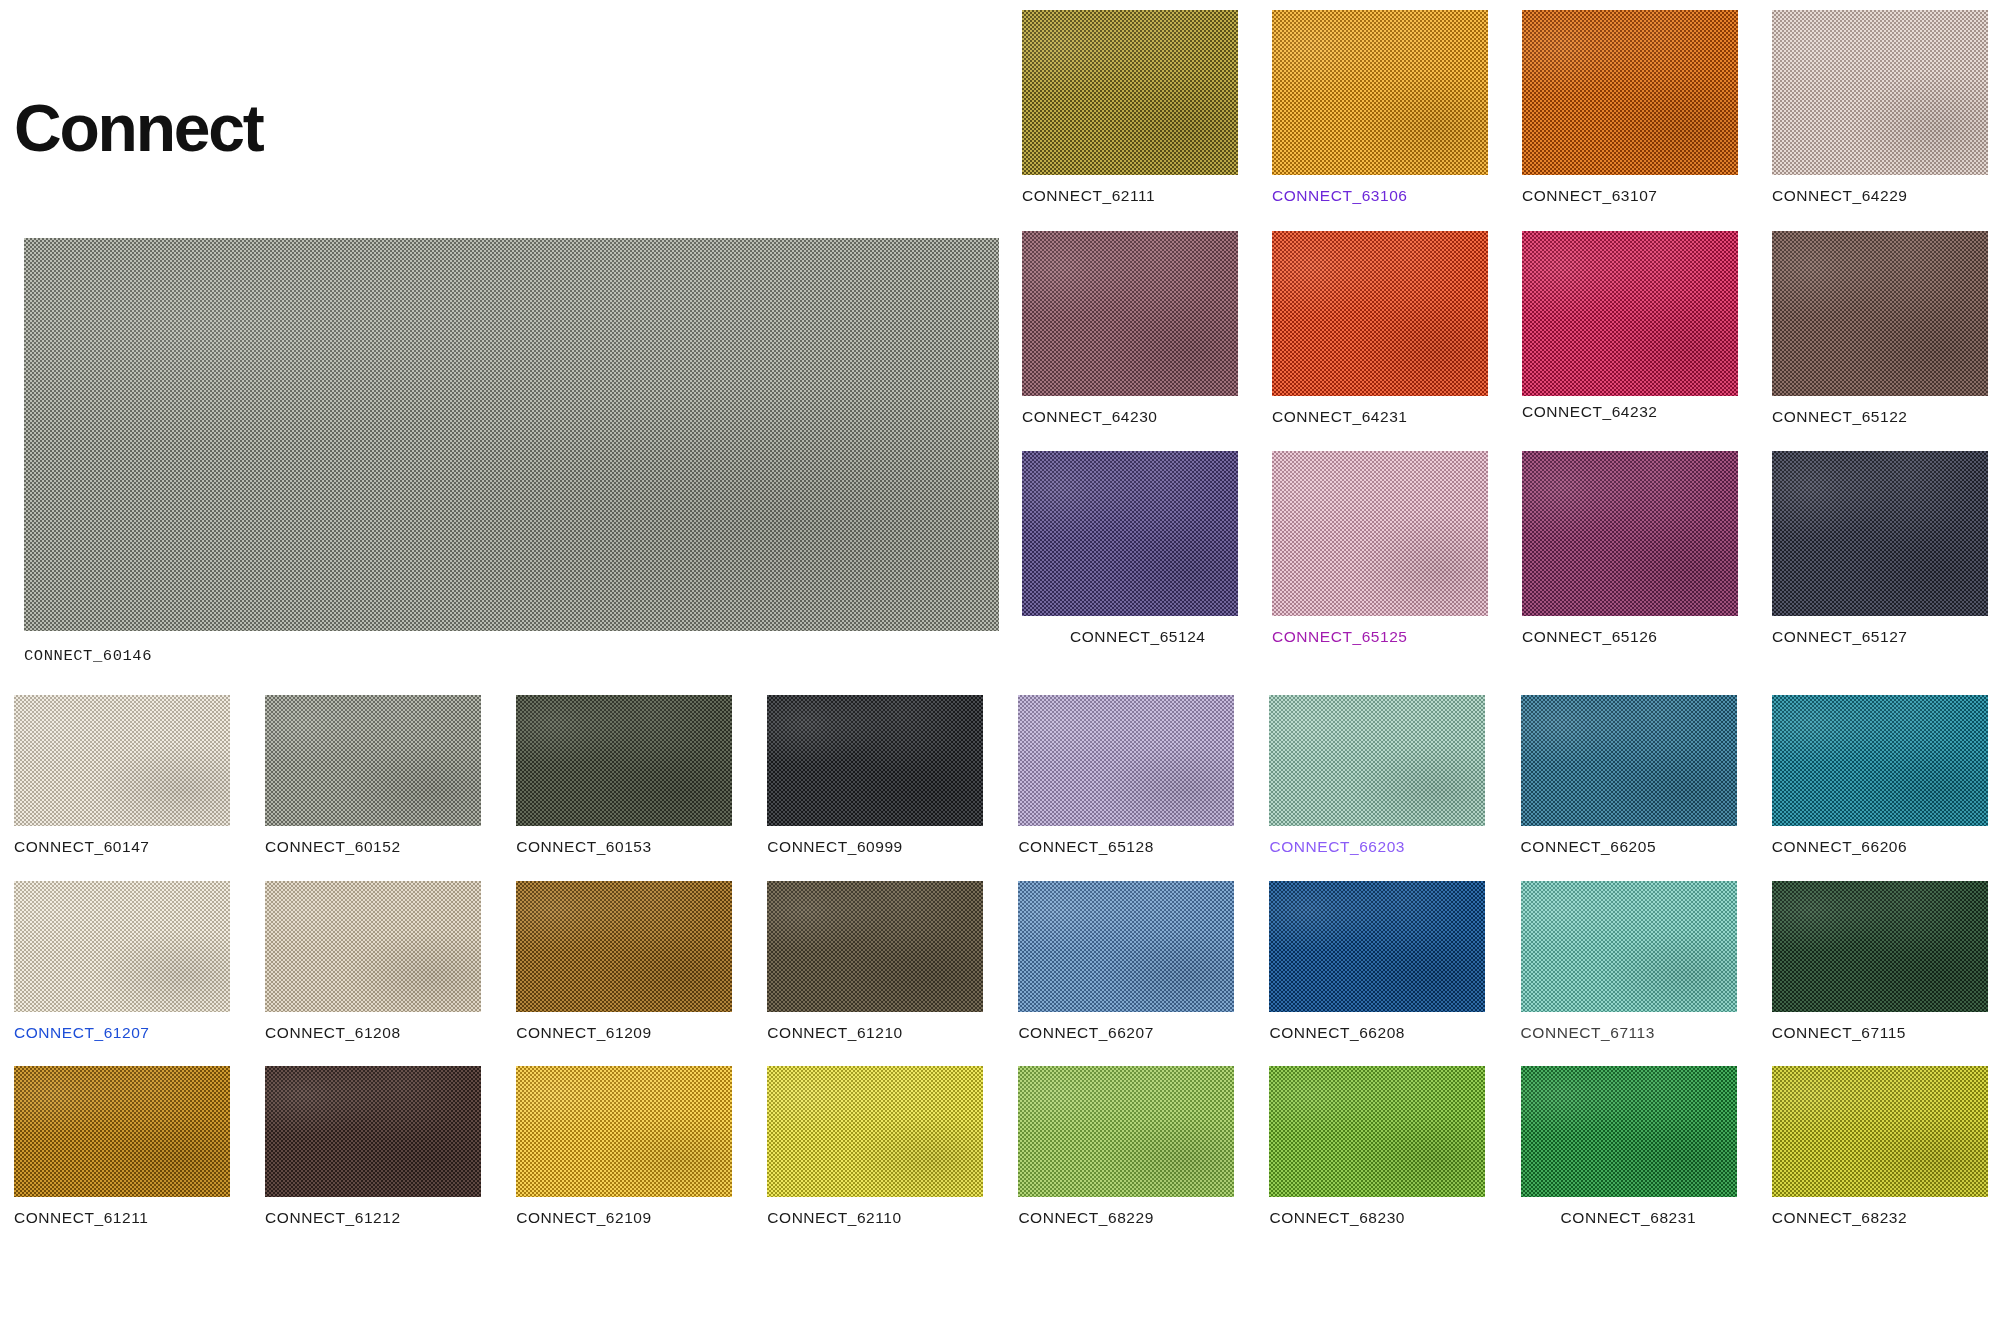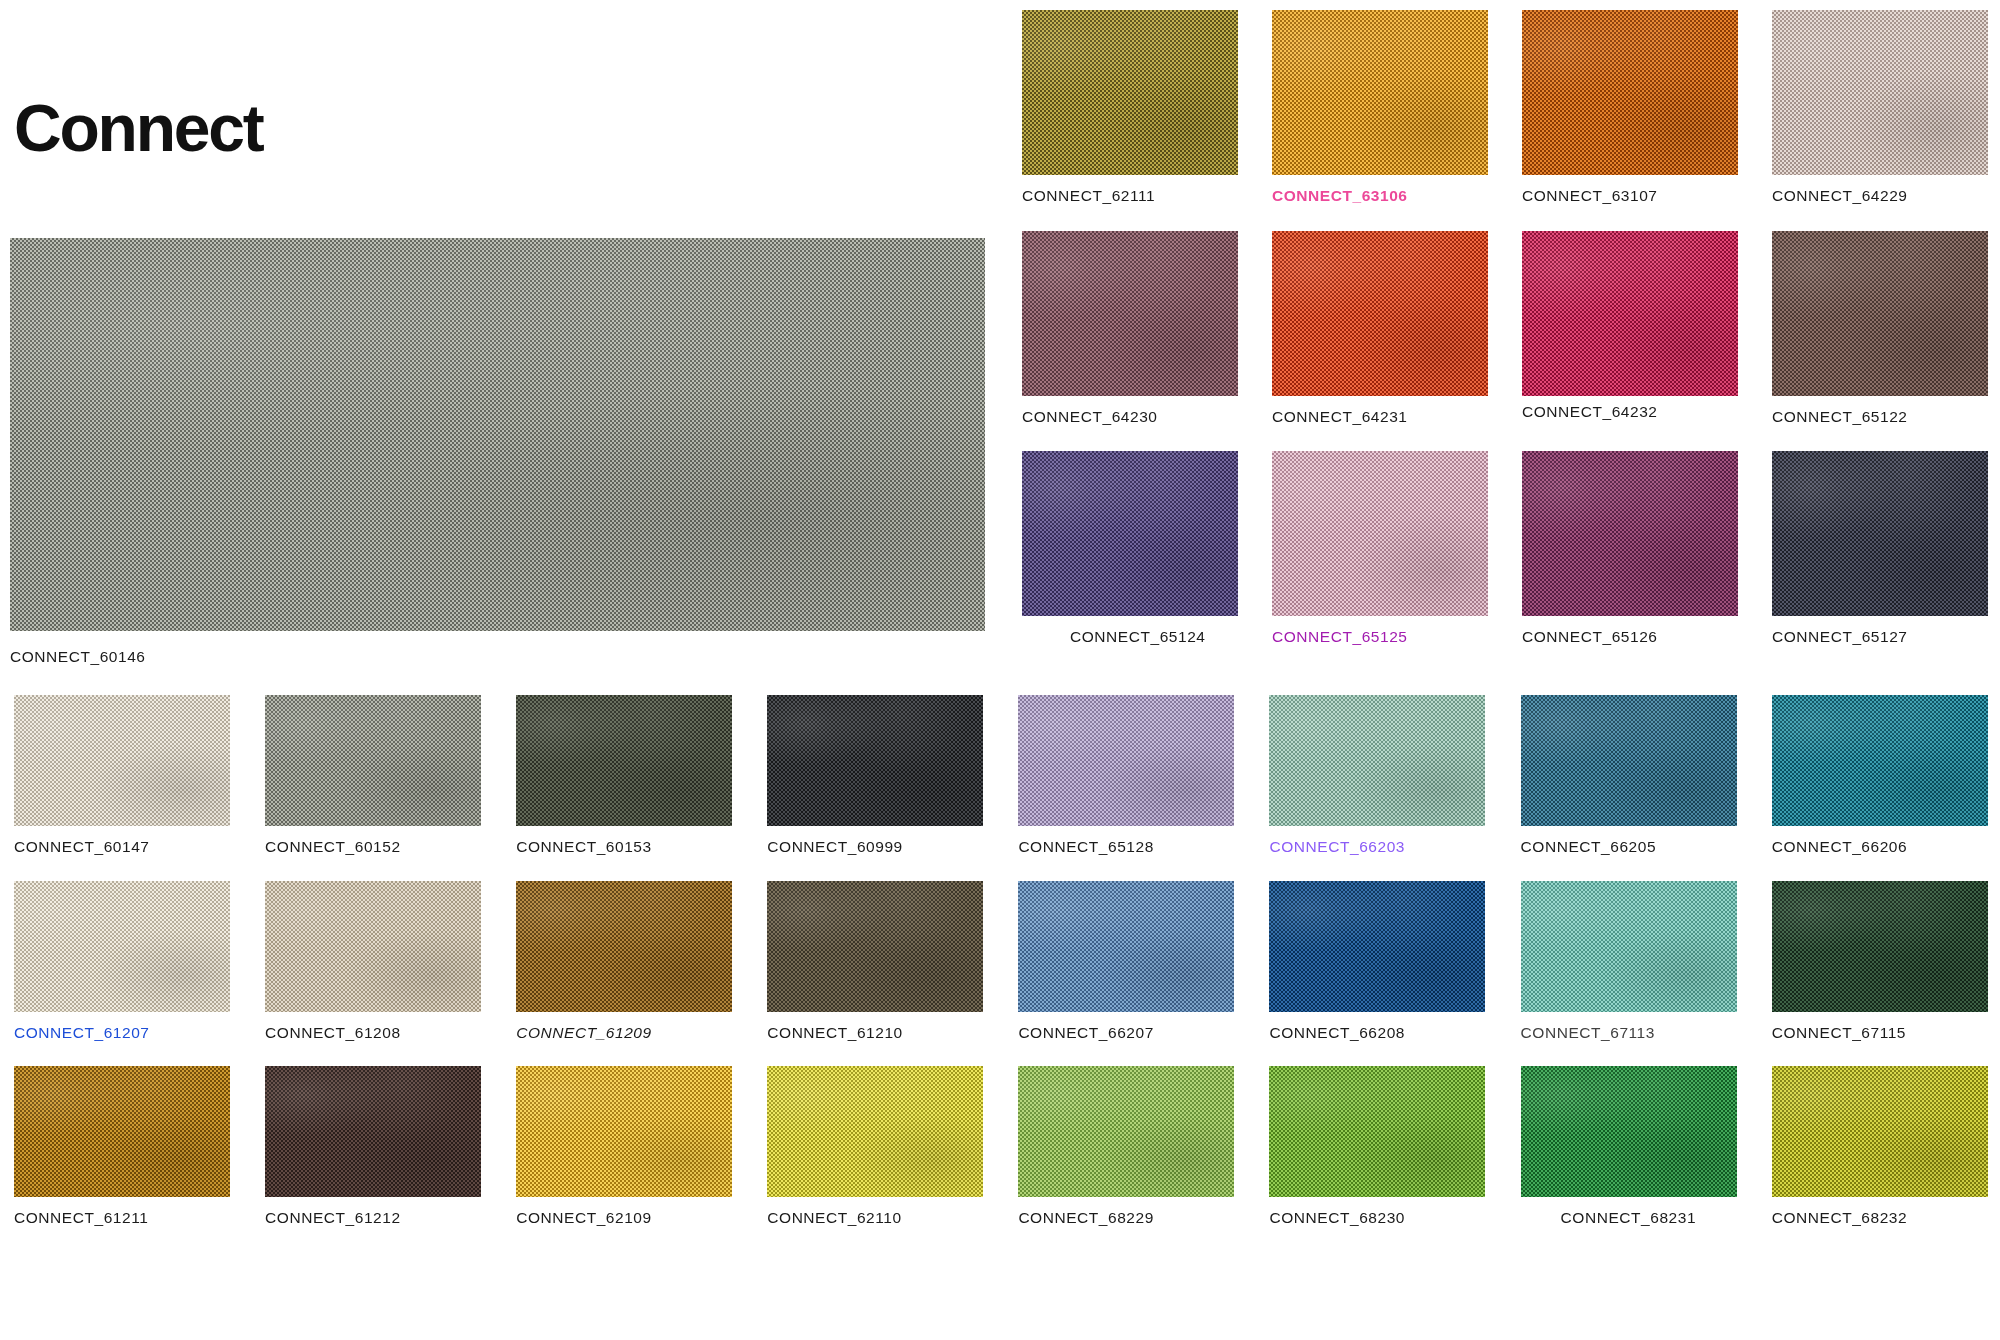--- a/index.html
+++ b/index.html
@@ -81,23 +81,24 @@
     font-size: 15.5px;
     letter-spacing: 0.55px;
     color: #1b1b1b;
     white-space: nowrap;
     line-height: 1;
   }
 
   
   #hero-block {
     position: absolute;
-    left: 10px;
+    left: 24px;
     top: 238px;
     width: 1119px;
+    font-family: Liberation Mono, monospace;
   }
   #hero-swatch {
     width: 975px;
     height: 393px;
   }
   #hero-label { margin-top: 18px; }
 
   
   #right-grid {
     position: absolute;
@@ -140,21 +141,21 @@
     <div id="hero-label" class="label">CONNECT_60146</div>
   </div>
 
   <div id="right-grid">
       <div class="cell">
         <div class="swatch cell-swatch" style="--base: #8a7a23; --lt: #c0ad4a; --dk: #5b5018;"></div>
         <div class="label" style="color: rgb(27, 27, 27);">CONNECT_62111</div>
       </div>
       <div class="cell">
         <div class="swatch cell-swatch" style="--base: #e8960f; --lt: #f7bb48; --dk: #a2680a;"></div>
-        <div class="label" style="color: #ec4899; font-weight: bold;">CONNECT_63106</div>
+        <div class="label" style="color: #6d28d9;">CONNECT_63106</div>
       </div>
       <div class="cell">
         <div class="swatch cell-swatch" style="--base: #c75708; --lt: #e6832c; --dk: #8a3a04;"></div>
         <div class="label" style="color: rgb(27, 27, 27);">CONNECT_63107</div>
       </div>
       <div class="cell">
         <div class="swatch cell-swatch" style="--base: #cbb9b0; --lt: #e6dad4; --dk: #a3918a;"></div>
         <div class="label" style="color: rgb(27, 27, 27);">CONNECT_64229</div>
       </div>
       <div class="cell">
@@ -227,21 +228,21 @@
       <div class="cell">
         <div class="swatch cell-swatch" style="--base: #ded5c2; --lt: #f1ece0; --dk: #b5ac99;"></div>
         <div class="label" style="color: #1d4ed8;">CONNECT_61207</div>
       </div>
       <div class="cell">
         <div class="swatch cell-swatch" style="--base: #cbbfab; --lt: #e4dbcb; --dk: #a49882;"></div>
         <div class="label" style="color: rgb(27, 27, 27);">CONNECT_61208</div>
       </div>
       <div class="cell">
         <div class="swatch cell-swatch" style="--base: #8a6019; --lt: #b4863b; --dk: #5d3f0f;"></div>
-        <div class="label" style="color: rgb(27, 27, 27); font-style: italic;">CONNECT_61209</div>
+        <div class="label" style="color: rgb(27, 27, 27);">CONNECT_61209</div>
       </div>
       <div class="cell">
         <div class="swatch cell-swatch" style="--base: #574e3c; --lt: #776c56; --dk: #3a3427;"></div>
         <div class="label" style="color: rgb(27, 27, 27);">CONNECT_61210</div>
       </div>
       <div class="cell">
         <div class="swatch cell-swatch" style="--base: #5a87b5; --lt: #82a9d0; --dk: #3d6089;"></div>
         <div class="label" style="color: rgb(27, 27, 27);">CONNECT_66207</div>
       </div>
       <div class="cell">

